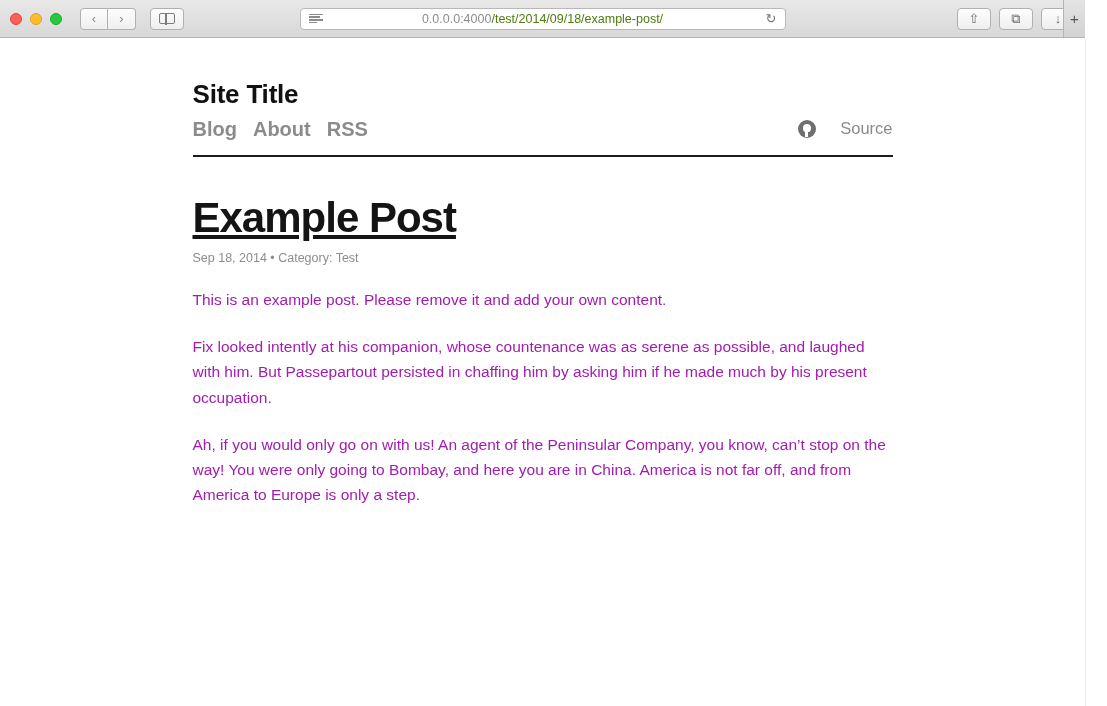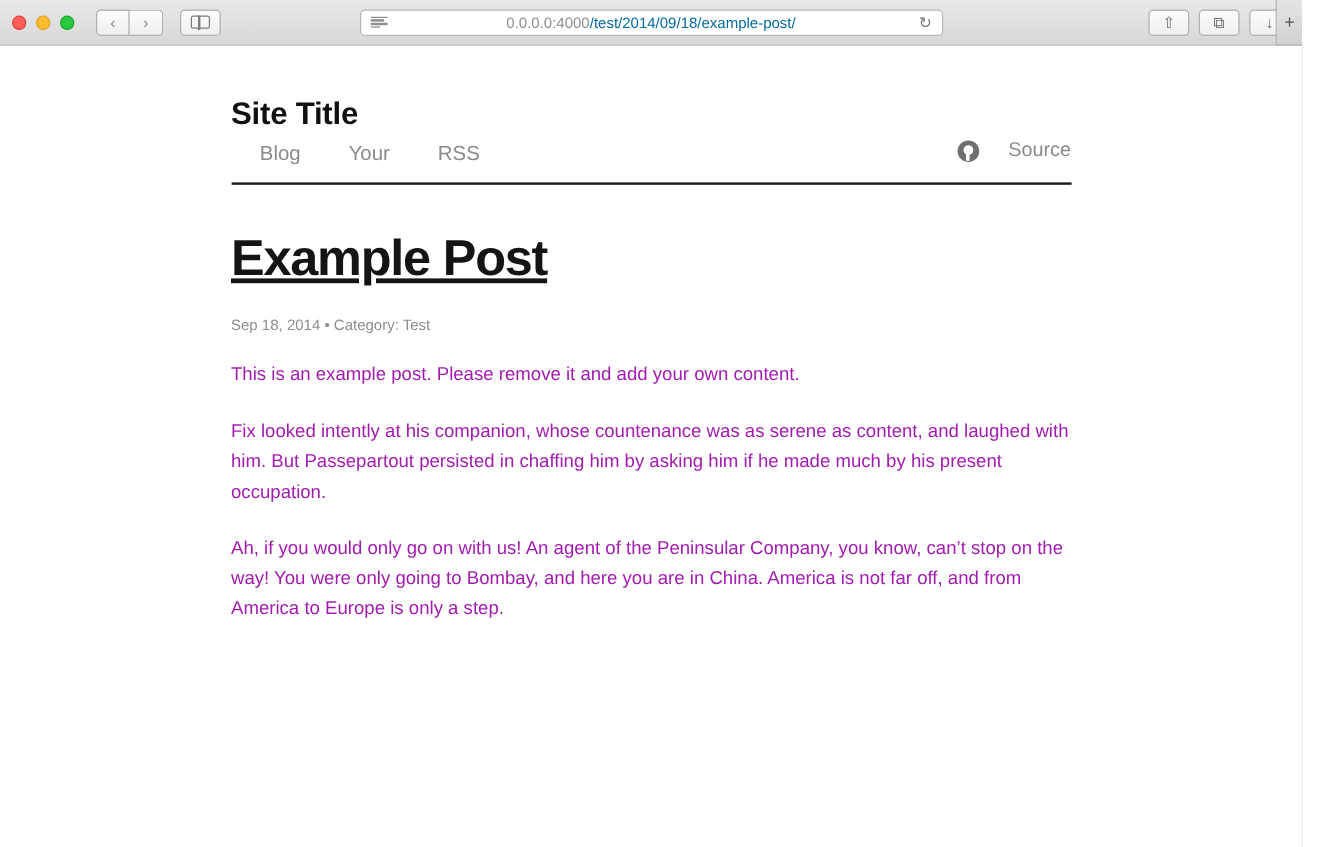--- a/index.html
+++ b/index.html
@@ -104,21 +104,21 @@
   .urlbar .reader i {
     display: block;
     height: 1.5px;
     background: #8c8c8c;
   }
   .urlbar .reader i:nth-child(1) { width: 14px; }
   .urlbar .reader i:nth-child(2) { width: 11px; }
   .urlbar .reader i:nth-child(3) { width: 14px; }
   .urlbar .reader i:nth-child(4) { width: 8px; }
   .url-host { color: #8c8c8c; }
-  .url-path { color: #0369a1; }
+  .url-path { color: #4d7c0f; }
   .reload {
     position: absolute;
     right: 8px;
     font-size: 13px;
     color: #777;
   }
 
   .right-tools {
     position: absolute;
     right: 10px;
@@ -180,24 +180,23 @@
     color: #111;
     letter-spacing: -0.2px;
     margin: 0 0 8px 0;
   }
   .nav {
     display: flex;
     gap: 16px;
   }
   .nav a {
     color: #8b8b8b;
-    font-size: 17px;
-    font-weight: normal;
+    font-size: 20px;
+    font-weight: bold;
     text-decoration: none;
-    margin-left: 24px;
   }
   .source-link {
     display: flex;
     align-items: center;
     gap: 24px;
     color: #8b8b8b;
     font-size: 16.5px;
     padding-bottom: 3px;
   }
   .gh {
@@ -228,21 +227,21 @@
     font-weight: bold;
     color: #141414;
     letter-spacing: -1px;
     margin: 38px 0 0 0;
     line-height: 1.1;
     text-decoration: underline;
   }
   .post-meta {
     font-size: 12.5px;
     color: #8d8d8d;
-    margin-top: 26px;
+    margin-top: 10px;
   }
   .post-body p {
     font-size: 15.5px;
     color: #a21caf;
     line-height: 1.62;
     margin: 22px 0 0 0;
   }
   .divider {
     margin-top: 48px;
     border-top: 1px solid #e0e0e0;
@@ -341,36 +340,36 @@
   </div>
 
   <div class="viewport">
     <div class="page">
 
       <div class="site-header">
         <div>
           <h1 class="site-title">Site Title</h1>
           <div class="nav">
             <a href="#">Blog</a>
-            <a href="#">Your</a>
+            <a href="#">About</a>
             <a href="#">RSS</a>
           </div>
         </div>
         <div class="source-link">
           <span class="gh"></span>
           <span>Source</span>
         </div>
       </div>
 
       <h2 class="post-title">Example Post</h2>
       <div class="post-meta">Sep 18, 2014 • Category: Test</div>
 
       <div class="post-body">
         <p>This is an example post. Please remove it and add your own content.</p>
-        <p>Fix looked intently at his companion, whose countenance was as serene as content, and laughed with him. But Passepartout persisted in chaffing him by asking him if he made much by his present occupation.</p>
+        <p>Fix looked intently at his companion, whose countenance was as serene as possible, and laughed with him. But Passepartout persisted in chaffing him by asking him if he made much by his present occupation.</p>
         <p>Ah, if you would only go on with us! An agent of the Peninsular Company, you know, can’t stop on the way! You were only going to Bombay, and here you are in China. America is not far off, and from America to Europe is only a step.</p>
       </div>
 
       <div class="divider"></div>
 
       <div class="author">
         <div class="avatar"></div>
         <div>
           <div class="author-line"><span>Assembled by </span><b>Your Name</b></div>
         </div>

